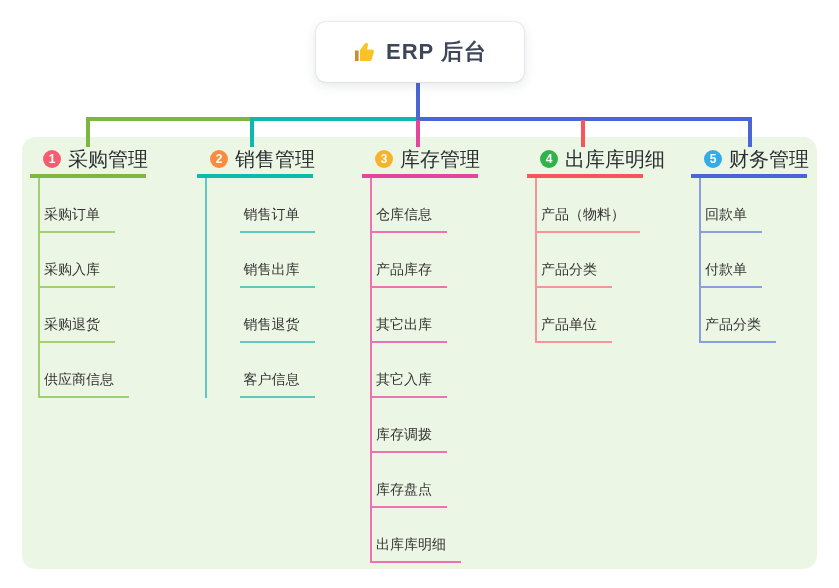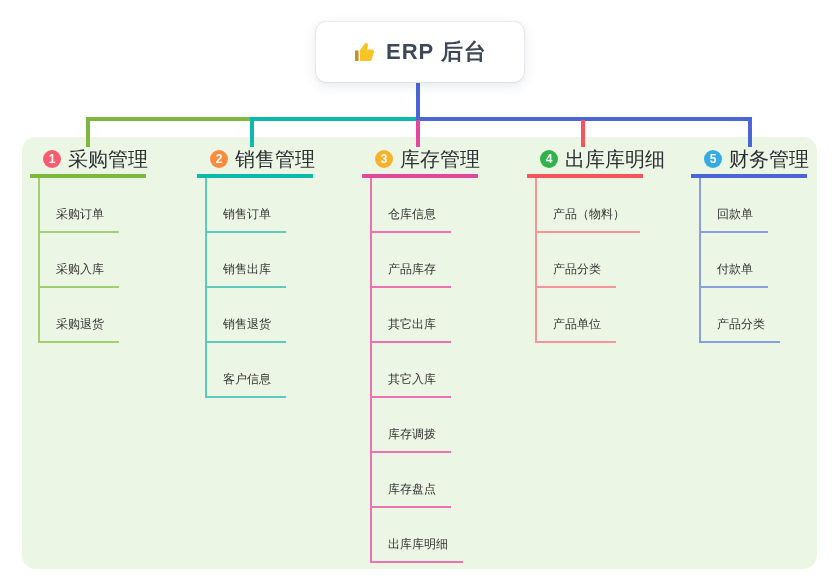--- a/index.html
+++ b/index.html
@@ -51,27 +51,27 @@
   .b3 .badge{background:#f7b32b;}
   .b4 .badge{background:#2fb34a;}
   .b5 .badge{background:#35abe6;}
   .branch-title{font-size:20px;font-weight:500;color:#2b2f33;white-space:nowrap;}
   
   .children{
     margin-left:8px;display:flex;flex-direction:column;align-items:flex-start;
     border-left:2px solid transparent;
   }
   .b1 .children{border-left-color:#a3cf74;}
-  .b2 .children{border-left-color:#5fc9bd;}
+  .b2 .children{border-left-color:#5fc9bd;align-items:center;}
   .b3 .children{border-left-color:#ee72b3;}
   .b4 .children{border-left-color:#f8949a;}
   .b5 .children{border-left-color:#8aa0de;}
   .child{
-    margin-top:26px;padding:0 15px 7px 16px;
-    font-size:12px;line-height:20px;color:#333;white-space:nowrap;
+    margin-top:26px;padding:0 15px 7px 4px;
+    font-size:14px;line-height:20px;color:#333;white-space:nowrap;
     border-bottom:2px solid transparent;
   }
   .b1 .child{border-bottom-color:#a3cf74;}
   .b2 .child{border-bottom-color:#5fc9bd;}
   .b3 .child{border-bottom-color:#ee72b3;}
   .b4 .child{border-bottom-color:#f8949a;}
   .b5 .child{border-bottom-color:#8aa0de;}
 </style>
 </head>
 <body>
@@ -100,20 +100,21 @@
 
 <div class="branch b1" style="left:30px;">
   <div class="branch-header">
     <span class="badge">1</span>
     <span class="branch-title">采购管理</span>
   </div>
   <div class="children">
     <div class="child">采购订单</div>
     <div class="child">采购入库</div>
     <div class="child">采购退货</div>
+    <div class="child">供应商信息</div>
   </div>
 </div>
 
 <div class="branch b2" style="left:197px;">
   <div class="branch-header">
     <span class="badge">2</span>
     <span class="branch-title">销售管理</span>
   </div>
   <div class="children">
     <div class="child">销售订单</div>

